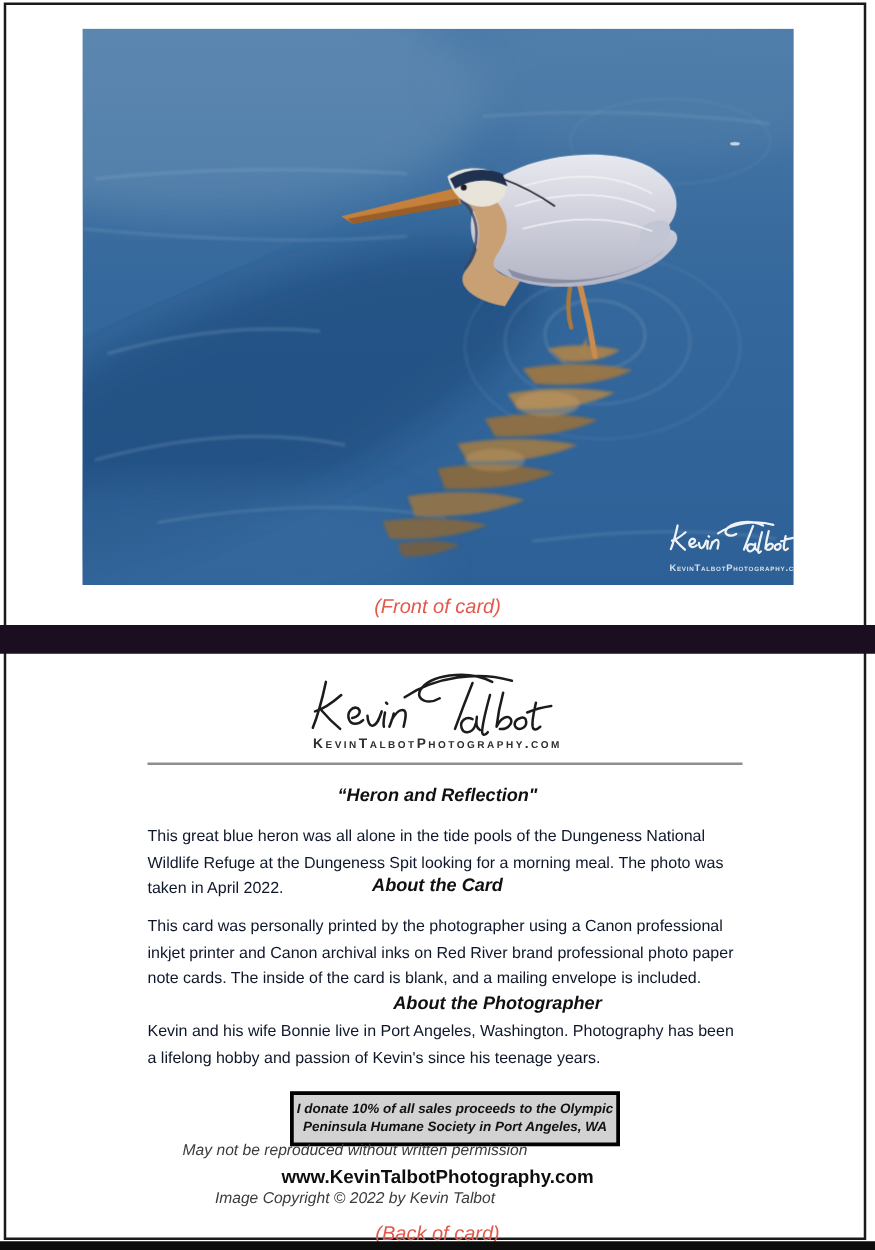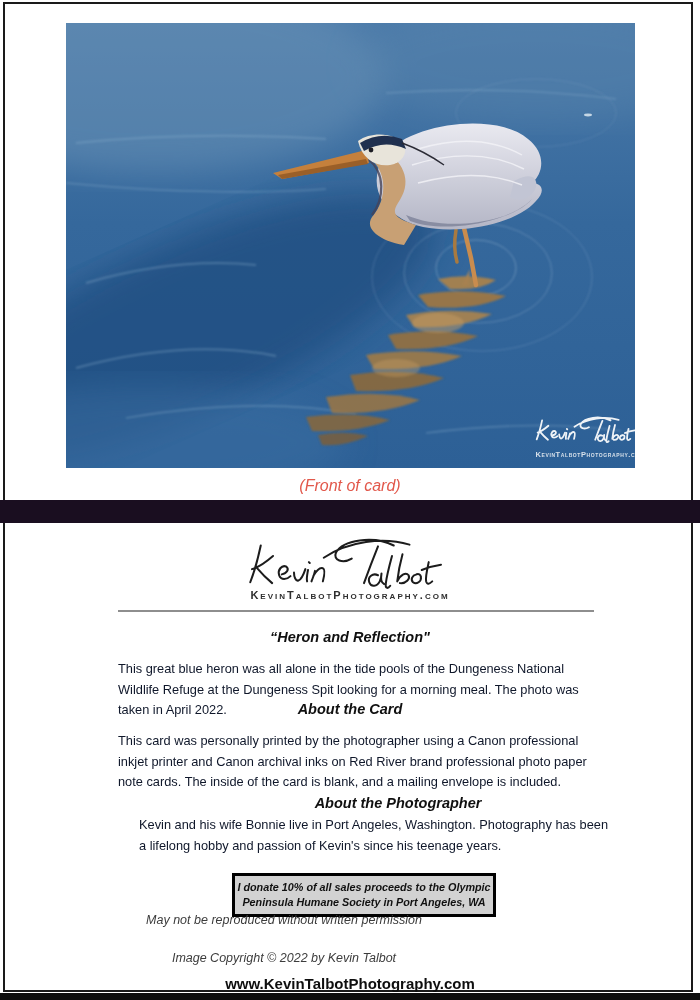--- a/index.html
+++ b/index.html
@@ -26,26 +26,26 @@
 
   .h-title{position:absolute;left:0;width:700px;text-align:center;
     font-weight:bold;font-style:italic;font-size:14.5px;color:#101010;}
   .title{top:629px;}
   .h-card{top:701px;}
   .h-photog{top:795px;padding-left:48px;}
 
   .para{position:absolute;left:118px;width:470px;font-size:12.8px;line-height:20.5px;color:#0f172a;}
   .p1{top:659px;}
   .p2{top:731px;}
-  .p3{top:815px;margin-left:21px;}
+  .p3{top:815px;}
 
   .donation{position:absolute;left:232px;top:873px;width:264px;height:44px;box-sizing:border-box;
     background:#d2d2d2;border:3px solid #000;display:flex;flex-direction:column;justify-content:center;
     text-align:center;font-weight:bold;font-style:italic;font-size:10.8px;line-height:15px;color:#111;}
-  .website{position:absolute;left:0;top:975px;width:700px;text-align:center;
+  .website{position:absolute;left:0;top:933px;width:700px;text-align:center;
     font-weight:bold;font-size:15px;color:#0e0e0e;}
   .legal{position:absolute;left:0;width:568px;text-align:center;font-style:italic;font-size:12.5px;color:#3c3c3c;}
   .copyright{top:951px;}
   .repro{top:913px;}
   .item{position:absolute;left:50px;top:966px;font-size:11px;color:#555;margin-top:38px;}
 </style>
 </head>
 <body>
 
 <div class="page">
@@ -188,15 +188,16 @@
   <div class="donation">
     <div>I donate 10% of all sales proceeds to the Olympic</div>
     <div>Peninsula Humane Society in Port Angeles, WA</div>
   </div>
 
   <div class="website">www.KevinTalbotPhotography.com</div>
   <div class="legal copyright">Image Copyright © 2022 by Kevin Talbot</div>
   <div class="legal repro">May not be reproduced without written permission</div>
   <div class="item">Item: B101</div>
 
+  <div class="caption back-caption">(Back of card)</div>
 
   <div class="bottom-bar"></div>
 </div>
 
 </body></html>

